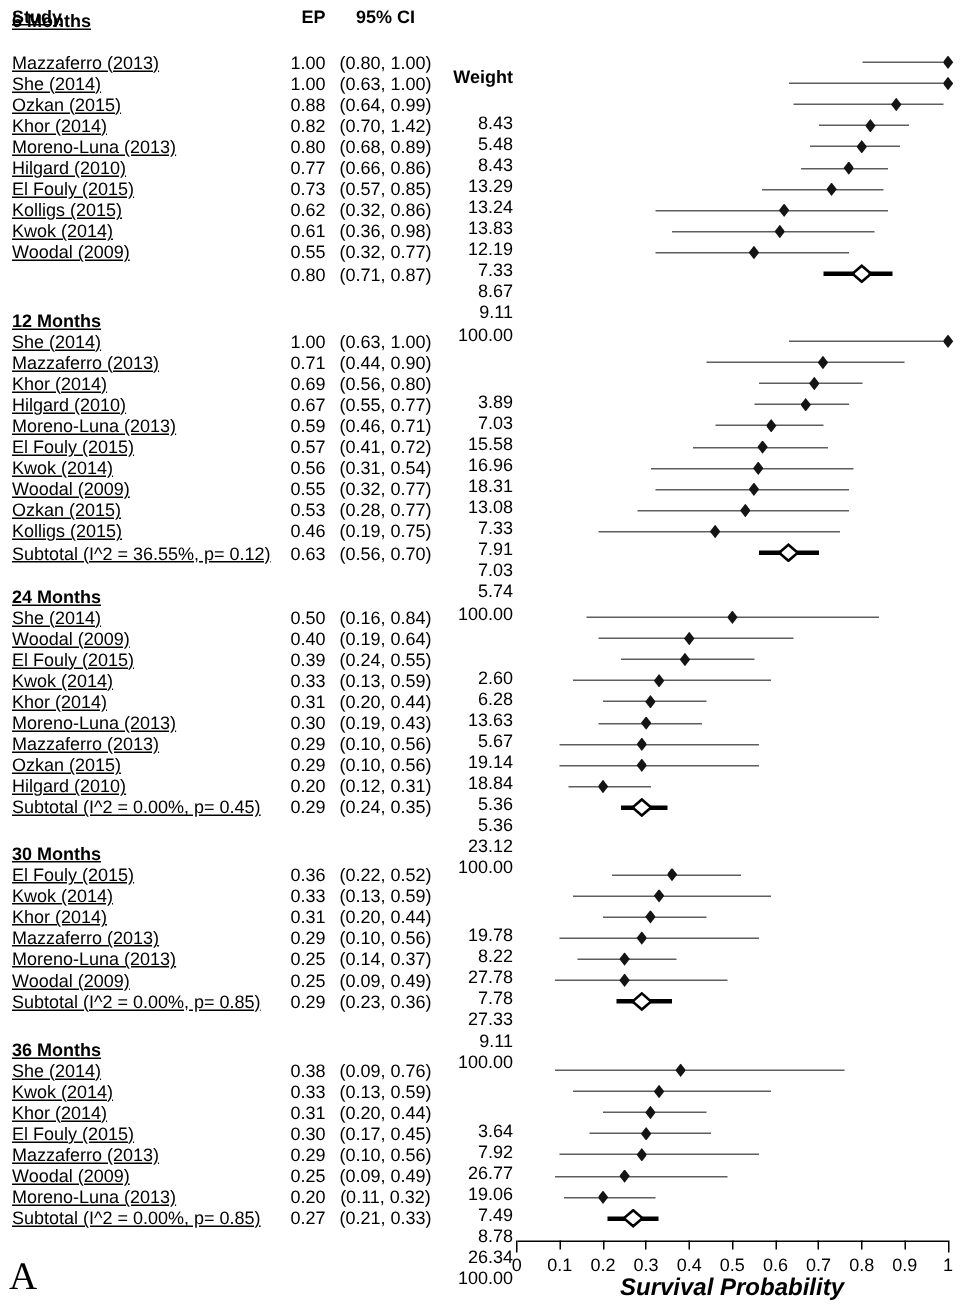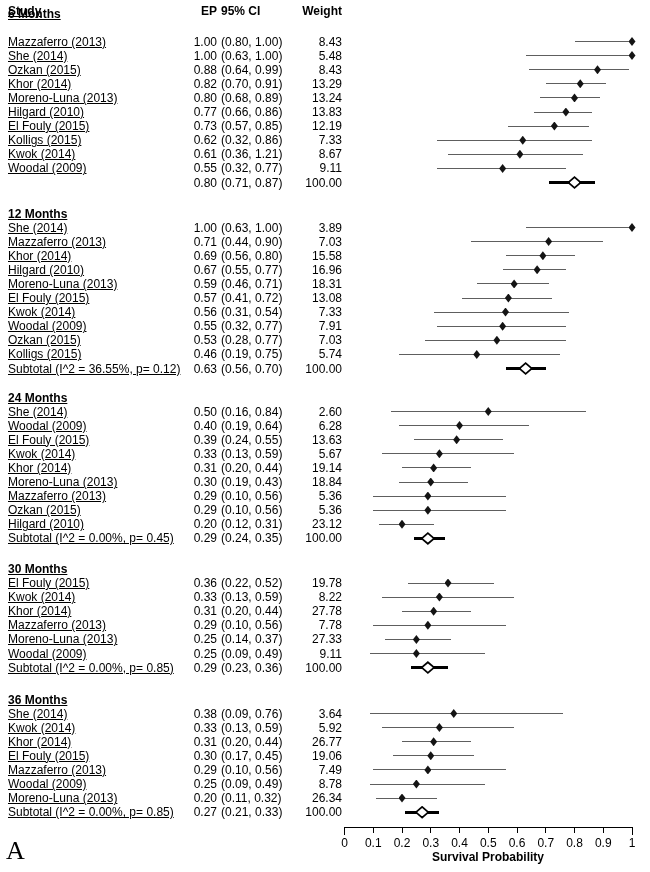--- a/index.html
+++ b/index.html
@@ -5,35 +5,35 @@
   html,body{margin:0;padding:0;background:#ffffff;}
   #page{
     position:relative;width:650px;height:872px;background:#ffffff;
     font-family:"Liberation Sans",sans-serif;font-size:12px;color:#000;
     overflow:hidden;
   }
   .row{position:absolute;left:0;width:650px;height:14px;line-height:14px;white-space:nowrap;}
   .hdr{font-weight:bold;}
   .col-study{position:absolute;left:8px;text-decoration:underline;}
   .col-ep{position:absolute;left:160px;width:57px;text-align:right;}
-  .col-ci{position:absolute;left:221px;width:72px;}
-  .col-w{position:absolute;left:292px;width:50px;text-align:right;}
+  .col-ci{position:absolute;left:221px;width:72px;text-align:center;}
+  .col-w{position:absolute;left:292px;width:50px;text-align:right;margin-top:40px;}
   .ci-line{position:absolute;height:1px;background:#5e5e5e;}
   .sum-line{position:absolute;height:3px;background:#000;}
   .dia{position:absolute;width:7px;height:9px;background:#141414;
        clip-path:polygon(50% 0,100% 50%,50% 100%,0 50%);}
   .sdia{position:absolute;width:15px;height:13px;background:#000;
        clip-path:polygon(50% 0,100% 50%,50% 100%,0 50%);}
   .sdia::after{content:"";position:absolute;left:2.6px;top:2.3px;width:9.8px;height:8.4px;
        background:#fff;clip-path:polygon(50% 0,100% 50%,50% 100%,0 50%);}
   .axis-line{position:absolute;height:1px;background:#000;}
   .tick{position:absolute;width:1px;background:#000;}
   .tick-label{position:absolute;transform:translateX(-50%);font-size:12px;}
   .axis-title{position:absolute;left:488px;top:850px;transform:translateX(-50%);
-       font-weight:bold;font-size:12px;white-space:nowrap;}
+       font-weight:bold;font-size:16px;white-space:nowrap;font-style:italic;}
   .panel-label{position:absolute;left:6px;top:836px;
        font-family:"Liberation Serif",serif;font-size:26px;}
 </style>
 </head>
 <body>
 
 <div id="page">
   <div class="row hdr" style="top:4px">
     <span class="col-study">Study</span>
     <span class="col-ep">EP</span>
@@ -65,21 +65,21 @@
       <span class="col-study">Ozkan (2015)</span>
       <span class="col-ep">0.88</span>
       <span class="col-ci">(0.64, 0.99)</span>
       <span class="col-w">8.43</span>
     </div>
     <div class="ci-line" style="left: 528.5px; width: 100.625px; top: 69.2px;"></div>
     <div class="dia" style="left: 594px; top: 65.2px;"></div>
     <div class="row" style="top: 76.8px;">
       <span class="col-study">Khor (2014)</span>
       <span class="col-ep">0.82</span>
-      <span class="col-ci">(0.70, 0.91)</span>
+      <span class="col-ci">(0.70, 1.42)</span>
       <span class="col-w">13.29</span>
     </div>
     <div class="ci-line" style="left: 545.75px; width: 60.375px; top: 83.3px;"></div>
     <div class="dia" style="left: 576.75px; top: 79.3px;"></div>
     <div class="row" style="top: 90.9px;">
       <span class="col-study">Moreno-Luna (2013)</span>
       <span class="col-ep">0.80</span>
       <span class="col-ci">(0.68, 0.89)</span>
       <span class="col-w">13.24</span>
     </div>
@@ -105,21 +105,21 @@
       <span class="col-study">Kolligs (2015)</span>
       <span class="col-ep">0.62</span>
       <span class="col-ci">(0.32, 0.86)</span>
       <span class="col-w">7.33</span>
     </div>
     <div class="ci-line" style="left: 436.5px; width: 155.25px; top: 139.7px;"></div>
     <div class="dia" style="left: 519.25px; top: 135.7px;"></div>
     <div class="row" style="top: 147.3px;">
       <span class="col-study">Kwok (2014)</span>
       <span class="col-ep">0.61</span>
-      <span class="col-ci">(0.36, 1.21)</span>
+      <span class="col-ci">(0.36, 0.98)</span>
       <span class="col-w">8.67</span>
     </div>
     <div class="ci-line" style="left: 448px; width: 135.125px; top: 153.8px;"></div>
     <div class="dia" style="left: 516.375px; top: 149.8px;"></div>
     <div class="row" style="top: 161.4px;">
       <span class="col-study">Woodal (2009)</span>
       <span class="col-ep">0.55</span>
       <span class="col-ci">(0.32, 0.77)</span>
       <span class="col-w">9.11</span>
     </div>
@@ -373,21 +373,21 @@
       <span class="col-ep">0.38</span>
       <span class="col-ci">(0.09, 0.76)</span>
       <span class="col-w">3.64</span>
     </div>
     <div class="ci-line" style="left: 370.375px; width: 192.625px; top: 713px;"></div>
     <div class="dia" style="left: 450.25px; top: 709px;"></div>
     <div class="row" style="top: 720.6px;">
       <span class="col-study">Kwok (2014)</span>
       <span class="col-ep">0.33</span>
       <span class="col-ci">(0.13, 0.59)</span>
-      <span class="col-w">5.92</span>
+      <span class="col-w">7.92</span>
     </div>
     <div class="ci-line" style="left: 381.875px; width: 132.25px; top: 727.1px;"></div>
     <div class="dia" style="left: 435.875px; top: 723.1px;"></div>
     <div class="row" style="top: 734.7px;">
       <span class="col-study">Khor (2014)</span>
       <span class="col-ep">0.31</span>
       <span class="col-ci">(0.20, 0.44)</span>
       <span class="col-w">26.77</span>
     </div>
     <div class="ci-line" style="left: 402px; width: 69px; top: 741.2px;"></div>

